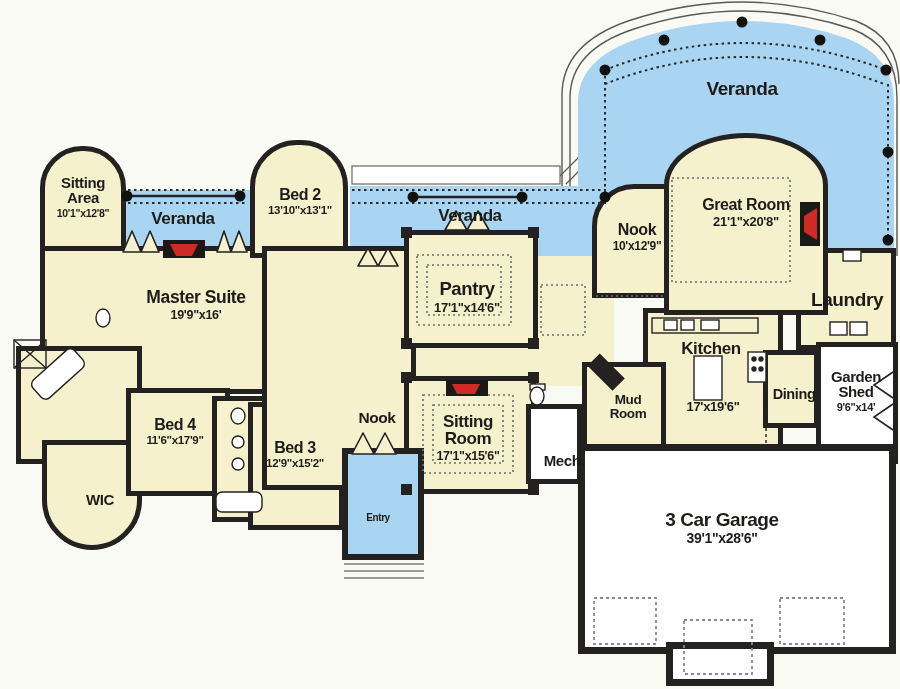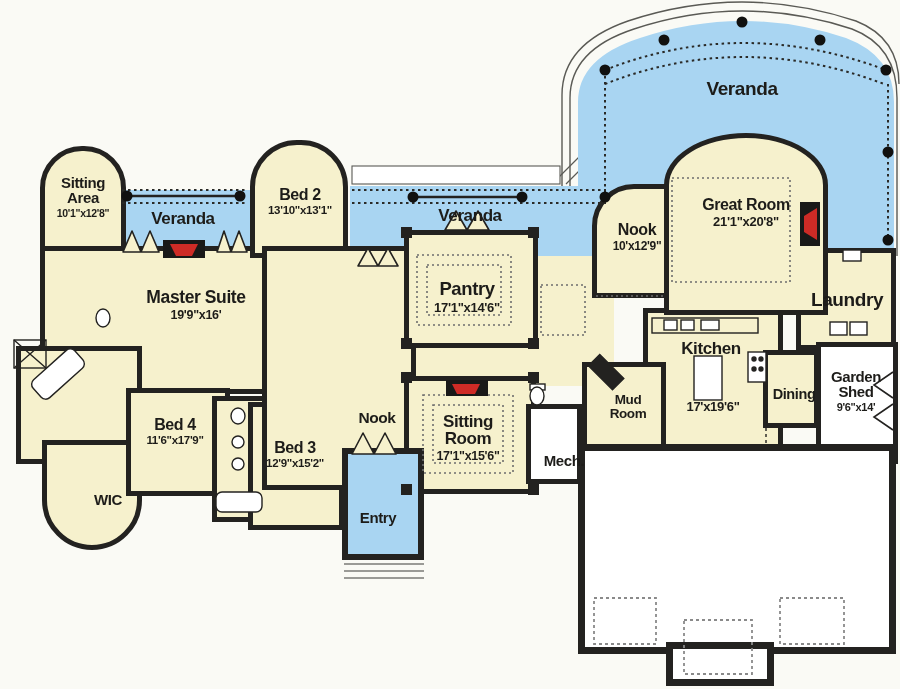--- a/index.html
+++ b/index.html
@@ -232,20 +232,24 @@
   <div class="lbl wrap" style="left:468px;top:438px;width:80px;">
     <span class="nm" style="font-size:17px;">Sitting Room</span>
     <span class="dm" style="font-size:12.5px;">17'1"x15'6"</span>
   </div>
   <div class="lbl wrap" style="left:628px;top:407px;width:52px;">
     <span class="nm" style="font-size:13.5px;">Mud Room</span>
   </div>
   <div class="lbl" style="left:564px;top:445px;margin-top:16px;">
     <span class="nm" style="font-size:15px;">Mech.</span>
   </div>
-  <div class="lbl" style="left:108px;top:500px;">
+  <div class="lbl" style="left:100px;top:500px;">
     <span class="nm" style="font-size:15px;">WIC</span>
   </div>
   <div class="lbl" style="left:378px;top:518px;">
-    <span class="nm" style="font-size:15px;">Entry</span>
+    <span class="nm" style="font-size:10px;">Entry</span>
+  </div>
+  <div class="lbl" style="left:722px;top:528px;">
+    <span class="nm" style="font-size:19px;">3 Car Garage</span>
+    <span class="dm" style="font-size:14px;">39'1"x28'6"</span>
   </div>
 
 </div>
 
 </body></html>

